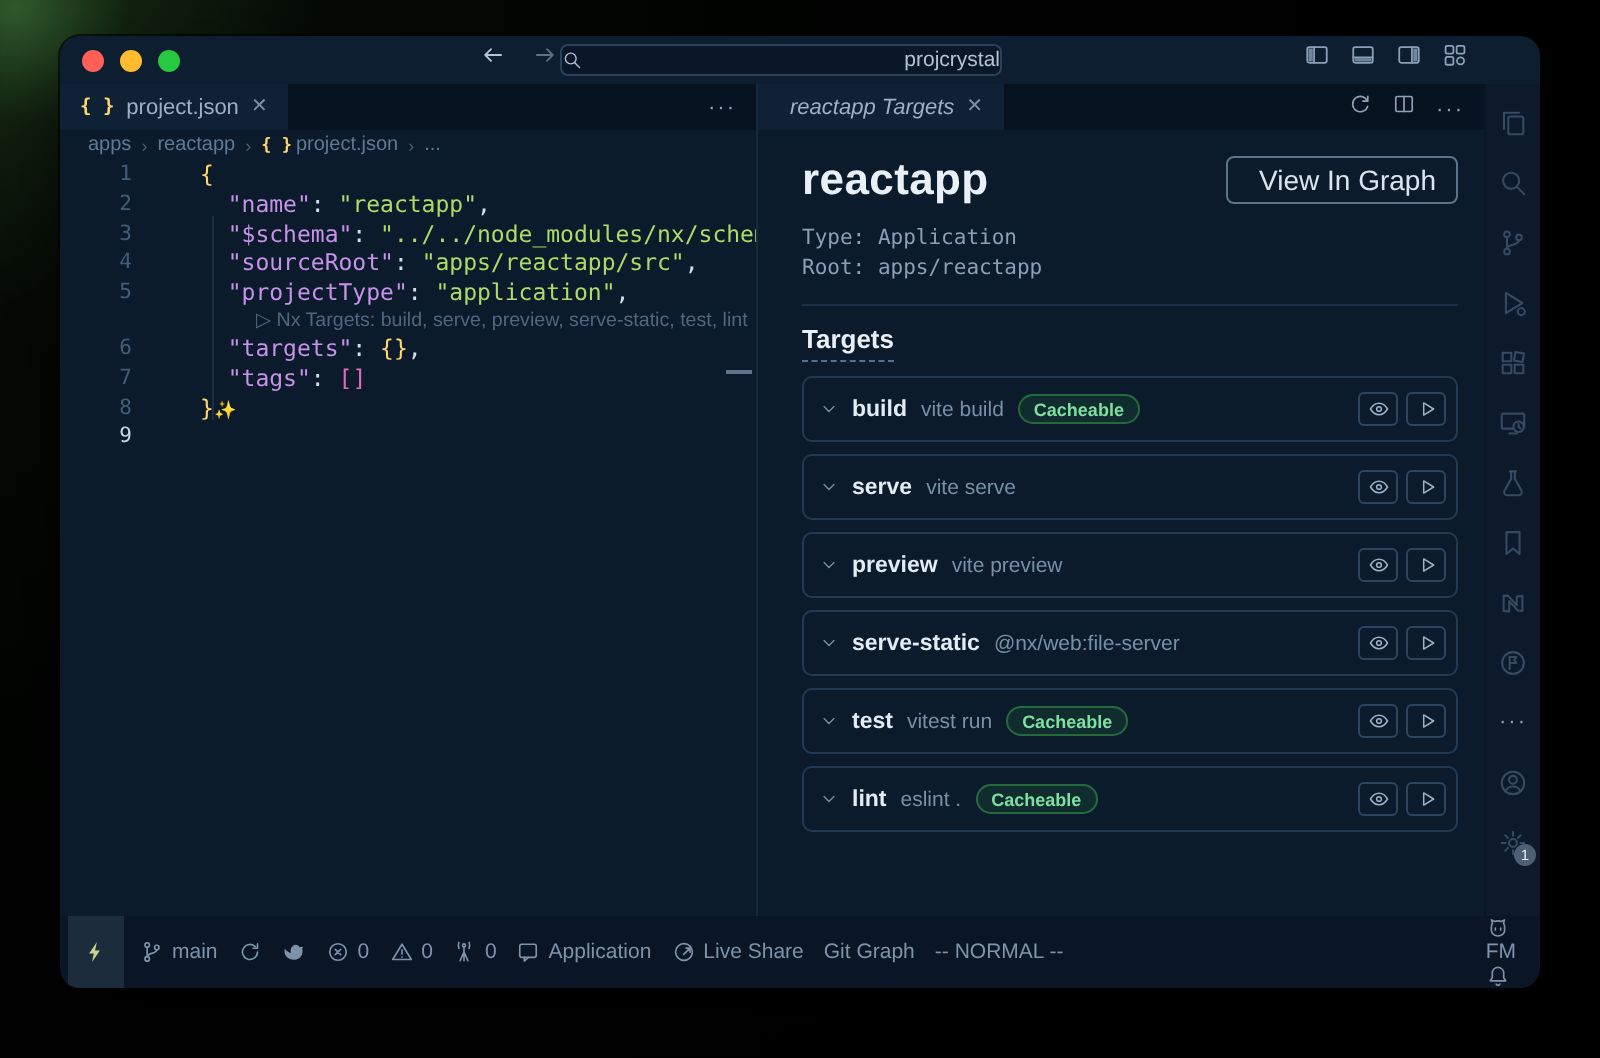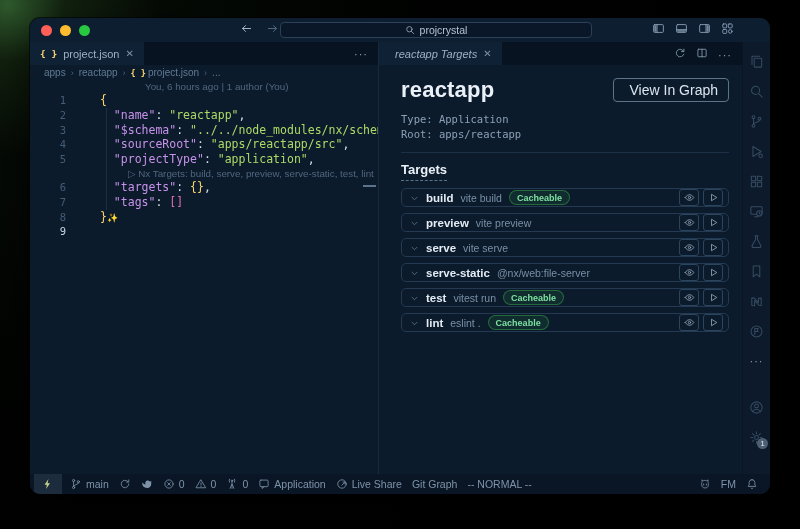--- a/index.html
+++ b/index.html
@@ -11,22 +11,22 @@
     background:#0c1b2c; border-radius:10px; overflow:hidden; display:flex; flex-direction:column;
     box-shadow:0 22px 50px rgba(0,0,0,.75), 0 0 0 1px rgba(0,0,0,.6); }
 
   
   .titlebar { flex:0 0 24px; position:relative; background:#0d1e31; display:flex; align-items:center; }
   .lights { display:flex; gap:8px; margin-left:11px; }
   .light { width:11px; height:11px; border-radius:50%; }
   .nav-arrows { position:absolute; left:210px; top:0; height:100%; display:flex; align-items:center; gap:13px; }
   .nav-arrows .ic svg { width:13px; height:13px; }
   .arr-back { color:#b6c6d6; } .arr-fwd { color:#5a7187; }
-  .searchbox { position:absolute; left:250px; top:4px; width:312px; height:16px; background:#0a1728;
-    border:1px solid #2b4158; border-radius:4px; display:flex; align-items:center; justify-content:center;
+  .searchbox { position:absolute; left:250px; top:4px; width:221px; height:16px; background:#0a1728;
+    border:1px solid #2b4158; border-radius:4px; display:flex; align-items:center; justify-content:space-between;
     gap:5px; color:#b3c3d3; font-size:10.5px; }
   .searchbox .ic svg { width:10px; height:10px; }
   .layout-icons { position:absolute; right:36px; top:0; height:100%; display:flex; align-items:center; gap:10px; color:#8ba1b6; }
   .layout-icons .ic svg { width:13px; height:13px; }
 
   
   .main { flex:1; display:flex; min-height:0; }
   .group-left { width:348px; display:flex; flex-direction:column; min-width:0; }
   .gdivider { width:1px; background:#16293d; }
   .group-right { flex:1; display:flex; flex-direction:column; min-width:0; }
@@ -70,21 +70,21 @@
   .panel-head { display:flex; align-items:center; justify-content:space-between; }
   .ptitle { font-size:22px; font-weight:600; color:#eaf0f7; letter-spacing:.2px; }
   .vig-btn { display:flex; align-items:center; gap:6px; border:1px solid #5c7489; border-radius:4px;
     padding:3px 10px; font-size:14px; color:#dbe5ee; background:transparent; cursor:pointer; }
   .meta { margin-top:9px; font-family:"DejaVu Sans Mono","Liberation Mono",monospace; font-size:10.5px;
     color:#8ba0b6; line-height:15px; }
   .panel-hr { border:none; border-top:1px solid #1b3046; margin:10px 0 0 0; }
   .targets-h { margin-top:9px; display:inline-block; font-size:13px; font-weight:700; color:#eaf0f7;
     border-bottom:1px dashed #55718c; padding-bottom:3px; }
   .tlist { margin-top:7px; }
-  .trow { height:19px; border:1px solid #233a52; border-radius:5px; display:flex; align-items:center;
+  .trow { height:33px; border:1px solid #233a52; border-radius:5px; display:flex; align-items:center;
     gap:7px; padding:0 5px 0 8px; margin-bottom:6px; }
   .chev { color:#7d93a9; } .chev svg { width:9px; height:9px; }
   .tname { font-weight:700; font-size:11.5px; color:#e3ecf4; }
   .tcmd { font-size:10.5px; color:#7890a6; }
   .badge { font-size:9px; font-weight:700; color:#7ee0a0; background:rgba(46,160,67,.13);
     border:1px solid rgba(63,185,80,.45); border-radius:9px; padding:1.5px 7px; }
   .ticons { margin-left:auto; display:flex; gap:4px; }
   .tbtn { width:20px; height:17px; border:1px solid #2c455e; border-radius:3px; display:flex;
     align-items:center; justify-content:center; color:#9db2c7; cursor:pointer; }
   .tbtn .ic svg { width:11px; height:11px; }
@@ -97,21 +97,21 @@
   .ab-spacer { flex:1; }
   .ab-badge { position:absolute; right:2px; bottom:3px; width:11px; height:11px; border-radius:50%;
     background:#4d5f72; color:#e8eef5; font-size:7.5px; display:flex; align-items:center; justify-content:center; }
 
   
   .statusbar { flex:0 0 20px; background:#0a1626; display:flex; align-items:center; font-size:10.5px;
     color:#7e93a9; padding:0 7px 0 4px;justify-content:flex-end; }
   .sitem { display:flex; align-items:center; gap:4px; padding:0 5px; height:100%; cursor:pointer; white-space:nowrap; }
   .sitem .ic svg { width:12px; height:12px; }
   .sitem.boxed { background:#1d2c3c; padding:0 8px; margin-right:3px; color:#c5d48c; }
-  .sright { margin-left:auto; display:flex; height:100%; }
+  .sright { margin-left:auto; display:flex; height:100%;flex-direction:column; }
 
   .ic { display:inline-flex; align-items:center; justify-content:center; line-height:1; }
   .ic svg { display:block; }
 </style>
 </head>
 <body>
 <div class="desktop"></div>
 
 <div class="window">
 
@@ -191,21 +191,20 @@
       <div class="breadcrumb" id="breadcrumb">
           <span>apps</span>
           <span class="bc-sep">›</span>
           <span>reactapp</span>
           <span class="bc-sep">›</span>
           <span><span class="bc-braces">{ }</span>project.json</span>
           <span class="bc-sep">›</span>
           <span>...</span>
         </div>
       <div class="codearea">
-        <div class="blame">You, 6 hours ago | 1 author (You)</div>
         <div id="code-lines">
             <div class="cline"><span class="ln">1</span><span class="lc"><span class="tk-gold">{</span></span></div>
             <div class="cline"><span class="ln">2</span><span class="lc"><span class="tk-fg">  </span><span class="tk-key">"name"</span><span class="tk-fg">: </span><span class="tk-str">"reactapp"</span><span class="tk-fg">,</span></span></div>
             <div class="cline"><span class="ln">3</span><span class="lc"><span class="tk-fg">  </span><span class="tk-key">"$schema"</span><span class="tk-fg">: </span><span class="tk-str">"../../node_modules/nx/schemas/project-schema.json"</span></span></div>
             <div class="cline"><span class="ln">4</span><span class="lc"><span class="tk-fg">  </span><span class="tk-key">"sourceRoot"</span><span class="tk-fg">: </span><span class="tk-str">"apps/reactapp/src"</span><span class="tk-fg">,</span></span></div>
             <div class="cline"><span class="ln">5</span><span class="lc"><span class="tk-fg">  </span><span class="tk-key">"projectType"</span><span class="tk-fg">: </span><span class="tk-str">"application"</span><span class="tk-fg">,</span></span></div>
             <div class="lens-line">▷ Nx Targets: build, serve, preview, serve-static, test, lint</div>
             <div class="cline"><span class="ln">6</span><span class="lc"><span class="tk-fg">  </span><span class="tk-key">"targets"</span><span class="tk-fg">: </span><span class="tk-gold">{}</span><span class="tk-fg">,</span></span></div>
             <div class="cline"><span class="ln">7</span><span class="lc"><span class="tk-fg">  </span><span class="tk-key">"tags"</span><span class="tk-fg">: </span><span class="tk-pink">[]</span></span></div>
             <div class="cline"><span class="ln">8</span><span class="lc"><span class="tk-gold">}</span><span class="tk-sparkle">✨</span></span></div>
@@ -283,22 +282,22 @@
                       <path d="M5.6 3.6l7.2 4.4-7.2 4.4z"></path>
                     </svg>
                   </span>
                 </span>
               </span>
             </div>
             <div class="trow">
               <span class="chev"><svg viewBox="0 0 16 16" fill="none" stroke="currentColor" stroke-width="1.1" stroke-linecap="round" stroke-linejoin="round">
                   <path d="M3.6 5.8L8 10.2l4.4-4.4"></path>
                 </svg></span>
-              <span class="tname">preview</span>
-              <span class="tcmd">vite preview</span>
+              <span class="tname">serve</span>
+              <span class="tcmd">vite serve</span>
               <span class="ticons">
                 <span class="tbtn">
                   <span class="ic">
                     <svg viewBox="0 0 16 16" fill="none" stroke="currentColor" stroke-width="1.1" stroke-linecap="round" stroke-linejoin="round">
                       <path d="M1.8 8S4.2 3.9 8 3.9 14.2 8 14.2 8 11.8 12.1 8 12.1 1.8 8 1.8 8z"></path>
                       <circle cx="8" cy="8" r="1.7"></circle>
                     </svg>
                   </span>
                 </span>
                 <span class="tbtn">
@@ -307,22 +306,22 @@
                       <path d="M5.6 3.6l7.2 4.4-7.2 4.4z"></path>
                     </svg>
                   </span>
                 </span>
               </span>
             </div>
             <div class="trow">
               <span class="chev"><svg viewBox="0 0 16 16" fill="none" stroke="currentColor" stroke-width="1.1" stroke-linecap="round" stroke-linejoin="round">
                   <path d="M3.6 5.8L8 10.2l4.4-4.4"></path>
                 </svg></span>
-              <span class="tname">serve</span>
-              <span class="tcmd">vite serve</span>
+              <span class="tname">preview</span>
+              <span class="tcmd">vite preview</span>
               <span class="ticons">
                 <span class="tbtn">
                   <span class="ic">
                     <svg viewBox="0 0 16 16" fill="none" stroke="currentColor" stroke-width="1.1" stroke-linecap="round" stroke-linejoin="round">
                       <path d="M1.8 8S4.2 3.9 8 3.9 14.2 8 14.2 8 11.8 12.1 8 12.1 1.8 8 1.8 8z"></path>
                       <circle cx="8" cy="8" r="1.7"></circle>
                     </svg>
                   </span>
                 </span>
                 <span class="tbtn">

